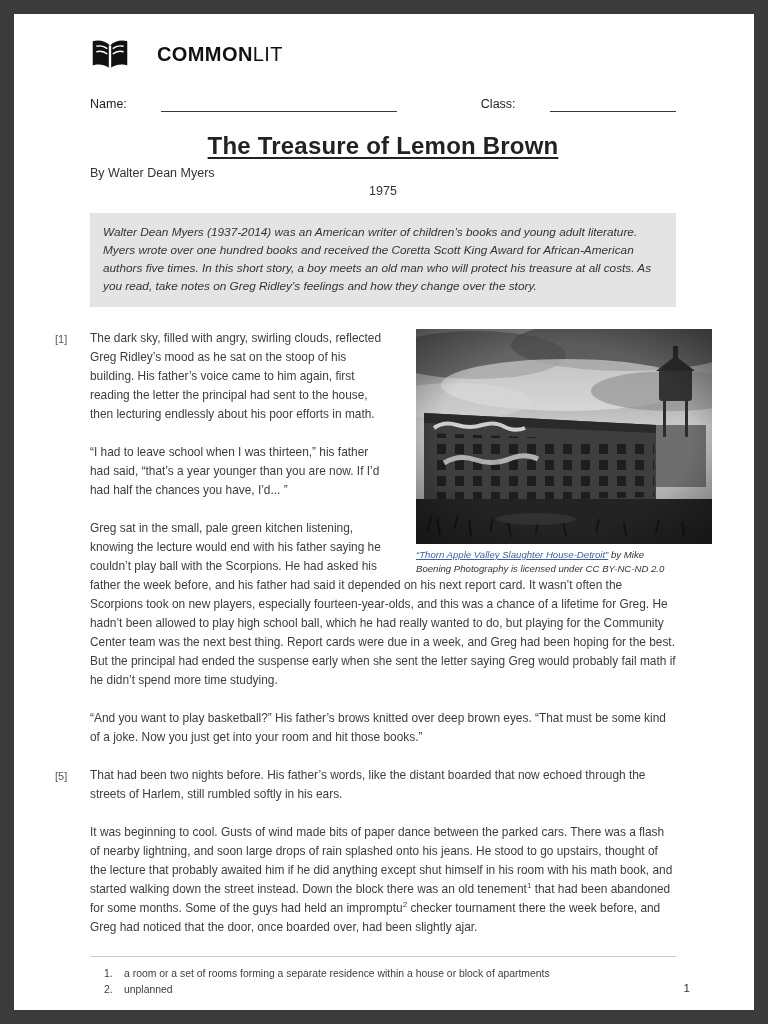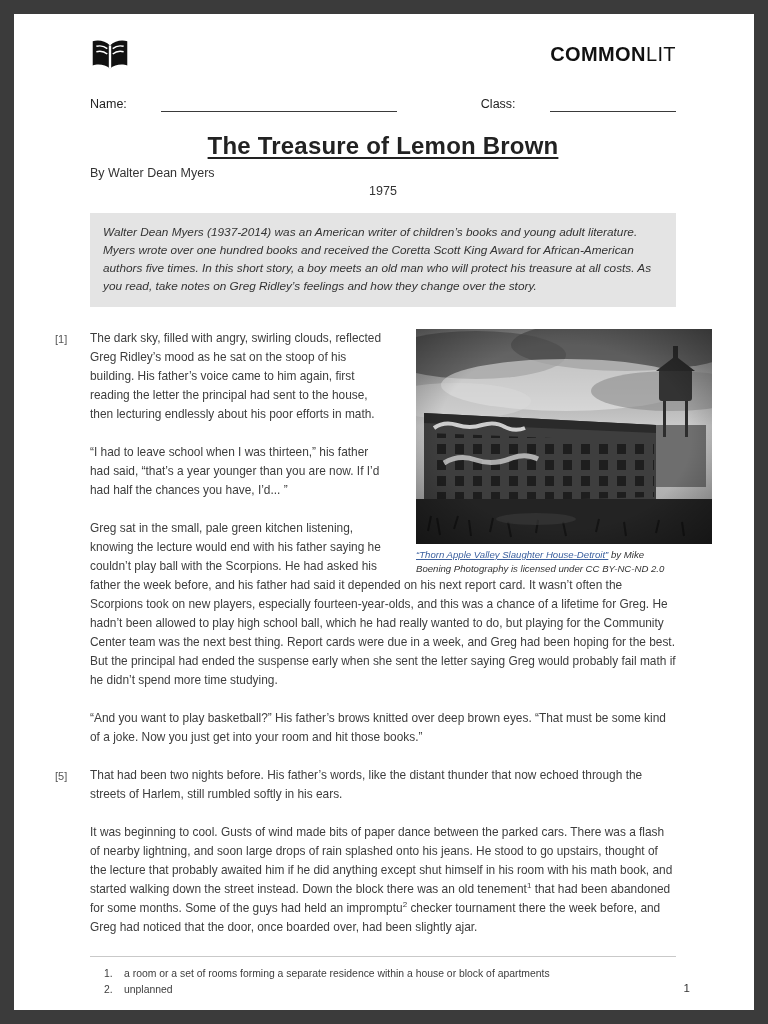--- a/index.html
+++ b/index.html
@@ -12,21 +12,21 @@
   .page{
     width:740px;height:996px;
     margin:14px auto 0;
     background:#ffffff;
     position:relative;
     box-sizing:border-box;
     padding:22px 78px 0 76px;
     overflow:hidden;
   }
   
-  .logo-row{display:flex;justify-content:space-between;align-items:center;gap:9px;height:36px;}
+  .logo-row{display:flex;justify-content:flex-start;align-items:center;gap:27px;height:36px;}
   .logo-book{width:40px;height:31px;display:block;}
   .logo-text{font-size:20px;letter-spacing:.4px;color:#111;line-height:1;}
   .logo-common{font-weight:800;}
   .logo-lit{font-weight:300;}
   
   .nameclass{display:flex;align-items:flex-end;margin-top:24px;font-size:12.5px;color:#222;gap:27px;}
   .nc-label{margin-right:7px;padding-bottom:1px;}
   .blank{border-bottom:1.2px solid #3a3a3a;height:15px;}
   .blank-name{width:236px;}
   .nc-gap{width:30px;}
@@ -138,21 +138,21 @@
     </figure>
 
     <p class="para"><span class="pnum">[1]</span><span>The dark sky, filled with angry, swirling clouds, reflected Greg Ridley’s mood as he sat on the stoop of his building. His father’s voice came to him again, first reading the letter the principal had sent to the house, then lecturing endlessly about his poor efforts in math.</span></p>
 
     <p class="para"><span>“I had to leave school when I was thirteen,” his father had said, “that’s a year younger than you are now. If I’d had half the chances you have, I’d... ”</span></p>
 
     <p class="para"><span>Greg sat in the small, pale green kitchen listening, knowing the lecture would end with his father saying he couldn’t play ball with the Scorpions. He had asked his father the week before, and his father had said it depended on his next report card. It wasn’t often the Scorpions took on new players, especially fourteen-year-olds, and this was a chance of a lifetime for Greg. He hadn’t been allowed to play high school ball, which he had really wanted to do, but playing for the Community Center team was the next best thing. Report cards were due in a week, and Greg had been hoping for the best. But the principal had ended the suspense early when she sent the letter saying Greg would probably fail math if he didn’t spend more time studying.</span></p>
 
     <p class="para"><span>“And you want to play basketball?” His father’s brows knitted over deep brown eyes. “That must be some kind of a joke. Now you just get into your room and hit those books.”</span></p>
 
-    <p class="para"><span class="pnum">[5]</span><span>That had been two nights before. His father’s words, like the distant thunder that now echoed through the streets of Harlem, still rumbled softly in his ears.</span></p>
+    <p class="para"><span class="pnum">[5]</span><span>That had been two nights before. His father’s words, like the distant boarded that now echoed through the streets of Harlem, still rumbled softly in his ears.</span></p>
 
     <p class="para"><span>It was beginning to cool. Gusts of wind made bits of paper dance between the parked cars. There was a flash of nearby lightning, and soon large drops of rain splashed onto his jeans. He stood to go upstairs, thought of the lecture that probably awaited him if he did anything except shut himself in his room with his math book, and started walking down the street instead. Down the block there was an old tenement</span><sup class="fnref">1</sup><span> that had been abandoned for some months. Some of the guys had held an impromptu</span><sup class="fnref">2</sup><span> checker tournament there the week before, and Greg had noticed that the door, once boarded over, had been slightly ajar.</span></p>
 
   </div>
 
   <div class="footnotes">
     <div class="footnote">
       <span class="fn-num">1.</span>
       <span class="fn-text">a room or a set of rooms forming a separate residence within a house or block of apartments</span>
     </div>

